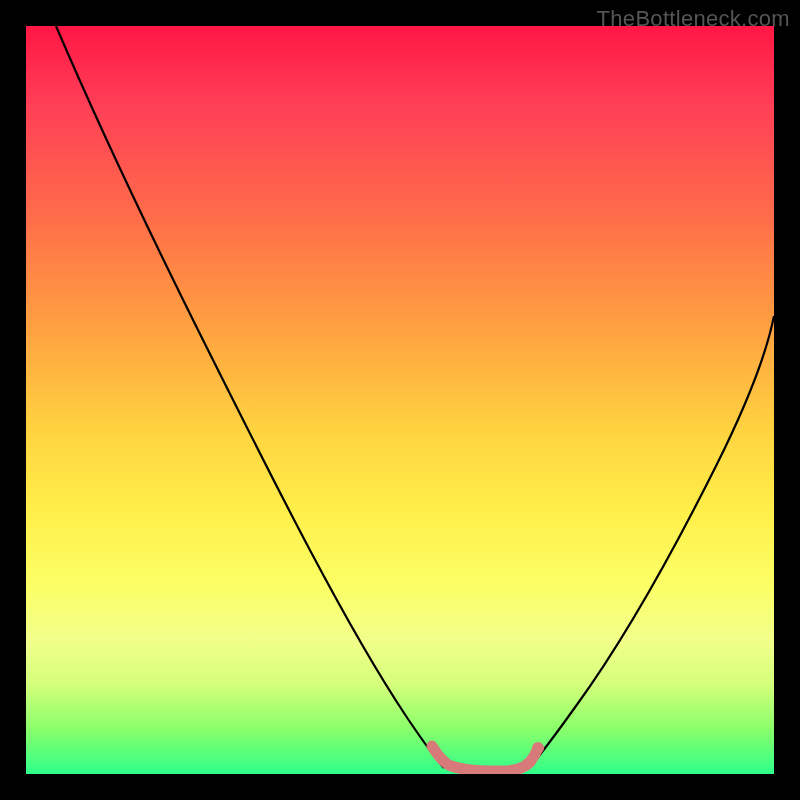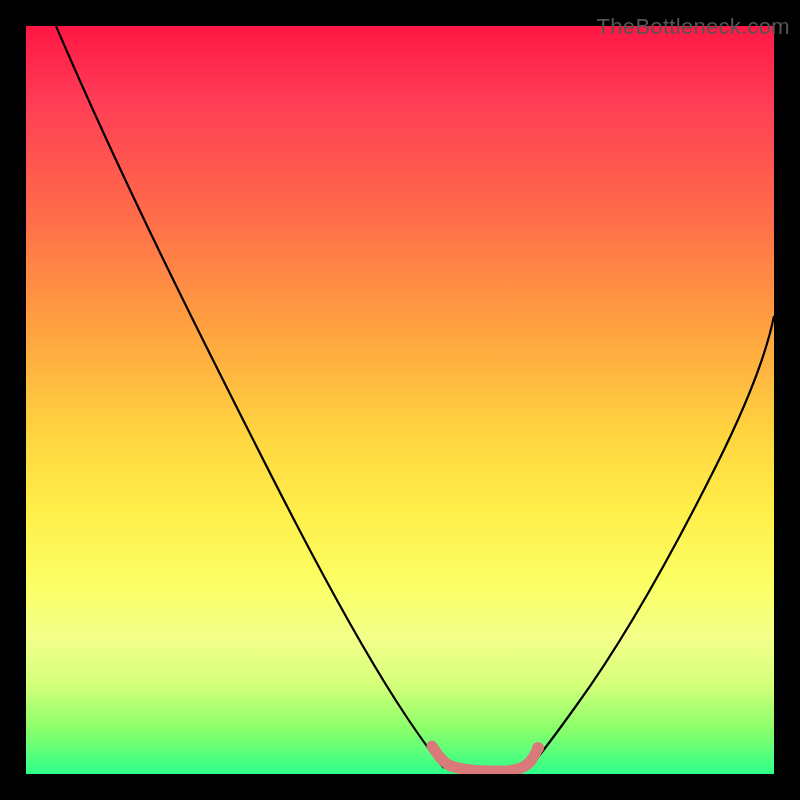--- a/index.html
+++ b/index.html
@@ -33,21 +33,20 @@
   }
   .watermark {
     position: absolute;
     top: 6px;
     right: 10px;
     color: #555;
     font-size: 22px;
     font-weight: 500;
     letter-spacing: 0.3px;
     z-index: 10;
-    margin-top: 8px;
   }
   svg.curves {
     position: absolute;
     left: 26px;
     top: 26px;
     width: 748px;
     height: 748px;
     z-index: 5;
   }
 </style>

